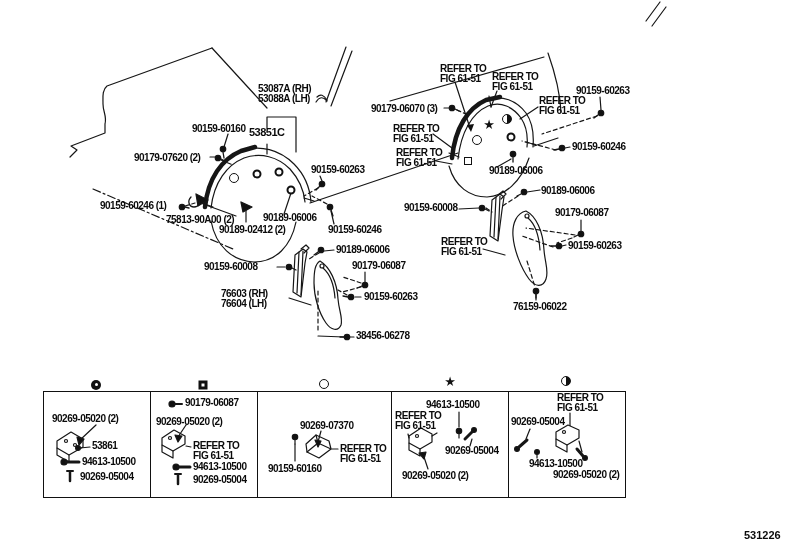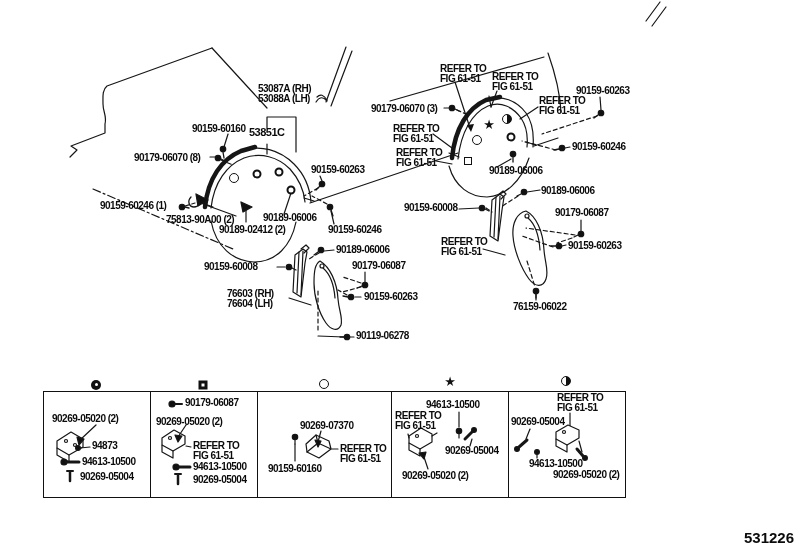--- a/index.html
+++ b/index.html
@@ -16,21 +16,21 @@
   .mk-square-dot{width:9px;height:9px;background:#111;}
   .mk-square-dot::after{content:"";position:absolute;left:3px;top:3px;width:3px;height:3px;background:#fff;}
   .mk-open-circle{width:10px;height:10px;border:1.6px solid #111;border-radius:50%;background:#fff;}
   .mk-half-circle{width:10px;height:10px;border:1.2px solid #111;border-radius:50%;
        background:linear-gradient(90deg,#fff 0 50%,#111 50% 100%);}
   .mk-ring{width:9px;height:9px;border:2.6px solid #111;border-radius:50%;background:#fff;}
   .mk-open-square{width:8px;height:8px;border:1.4px solid #111;background:#fff;}
   .mk-star{width:14px;height:14px;font-size:13px;line-height:13px;text-align:center;color:#111;font-weight:700;}
   .tframe{position:absolute;left:43px;top:391px;width:583px;height:107px;border:1.6px solid #111;box-sizing:border-box;}
   .tdiv{position:absolute;top:391px;width:0;height:107px;border-left:1.4px solid #111;}
-  .figcode{position:absolute;font-size:15px;font-weight:700;letter-spacing:0;color:#0b0b0b;}
+  .figcode{position:absolute;font-size:11px;font-weight:700;letter-spacing:0;color:#0b0b0b;}
 </style>
 </head>
 <body>
 
 <div id="screen">
 
   <svg width="811" height="560" viewBox="0 0 811 560">
     <g fill="none" stroke="#161616" stroke-width="1.2" stroke-linecap="round" stroke-linejoin="round">
 
       <g>
@@ -326,34 +326,34 @@
   <div class="tdiv" style="left:150px"></div>
   <div class="tdiv" style="left:257px"></div>
   <div class="tdiv" style="left:391px"></div>
   <div class="tdiv" style="left:508px"></div>
 
   <div class="figcode" style="left:744px;top:529px">531226</div>
 <div class="lbl" style="left: 258px; top: 84px;">53087A (RH)
 53088A (LH)</div>
     <div class="lbl" style="left: 192px; top: 124px;">90159-60160</div>
     <div class="lbl big" style="left: 249px; top: 128px;">53851C</div>
-    <div class="lbl" style="left: 134px; top: 153px;">90179-06070 (8)</div>
+    <div class="lbl" style="left: 134px; top: 153px;">90179-07620 (2)</div>
     <div class="lbl" style="left: 311px; top: 165px;">90159-60263</div>
     <div class="lbl" style="left: 100px; top: 201px;">90159-60246 (1)</div>
     <div class="lbl" style="left: 166px; top: 215px;">75813-90A00 (2)</div>
     <div class="lbl" style="left: 219px; top: 225px;">90189-02412 (2)</div>
     <div class="lbl" style="left: 263px; top: 213px;">90189-06006</div>
     <div class="lbl" style="left: 328px; top: 225px;">90159-60246</div>
     <div class="lbl" style="left: 336px; top: 245px;">90189-06006</div>
     <div class="lbl" style="left: 204px; top: 262px;">90159-60008</div>
     <div class="lbl" style="left: 352px; top: 261px;">90179-06087</div>
-    <div class="lbl" style="left: 227px; top: 289px;">76603 (RH)
+    <div class="lbl" style="left: 221px; top: 289px;">76603 (RH)
 76604 (LH)</div>
     <div class="lbl" style="left: 364px; top: 292px;">90159-60263</div>
-    <div class="lbl" style="left: 356px; top: 331px;">90119-06278</div>
+    <div class="lbl" style="left: 356px; top: 331px;">38456-06278</div>
     <div class="lbl" style="left: 441px; top: 237px;">REFER TO
 FIG 61-51</div>
     <div class="lbl" style="left: 513px; top: 302px;">76159-06022</div>
     <div class="lbl" style="left: 404px; top: 203px;">90159-60008</div>
     <div class="lbl" style="left: 371px; top: 104px;">90179-06070 (3)</div>
     <div class="lbl" style="left: 440px; top: 64px;">REFER TO
 FIG 61-51</div>
     <div class="lbl" style="left: 492px; top: 72px;">REFER TO
 FIG 61-51</div>
     <div class="lbl" style="left: 539px; top: 96px;">REFER TO
@@ -372,21 +372,21 @@
     <span class="mk mk-half-circle" style="left: 507px; top: 119px;"></span>
     <span class="mk mk-open-circle" style="left: 477px; top: 140px;"></span>
     <span class="mk mk-open-square" style="left: 468px; top: 161px;"></span>
     <span class="mk mk-ring" style="left: 511px; top: 137px;"></span>
     <span class="mk mk-open-circle" style="left: 234px; top: 178px;"></span>
     <span class="mk mk-ring" style="left: 257px; top: 174px;"></span>
     <span class="mk mk-ring" style="left: 279px; top: 172px;"></span>
     <span class="mk mk-ring" style="left: 291px; top: 190px;"></span>
     <span class="mk mk-circle-dot" style="left: 96px; top: 385px;"></span>
     <div class="lbl" style="left: 52px; top: 414px;">90269-05020 (2)</div>
-    <div class="lbl" style="left: 92px; top: 441px;">94873</div>
+    <div class="lbl" style="left: 92px; top: 441px;">53861</div>
     <div class="lbl" style="left: 82px; top: 457px;">94613-10500</div>
     <div class="lbl" style="left: 80px; top: 472px;">90269-05004</div>
     <span class="mk mk-square-dot" style="left: 203px; top: 385px;"></span>
     <div class="lbl" style="left: 185px; top: 398px;">90179-06087</div>
     <div class="lbl" style="left: 156px; top: 417px;">90269-05020 (2)</div>
     <div class="lbl" style="left: 193px; top: 441px;">REFER TO
 FIG 61-51</div>
     <div class="lbl" style="left: 193px; top: 462px;">94613-10500</div>
     <div class="lbl" style="left: 193px; top: 475px;">90269-05004</div>
     <span class="mk mk-open-circle" style="left: 324px; top: 384px;"></span>

